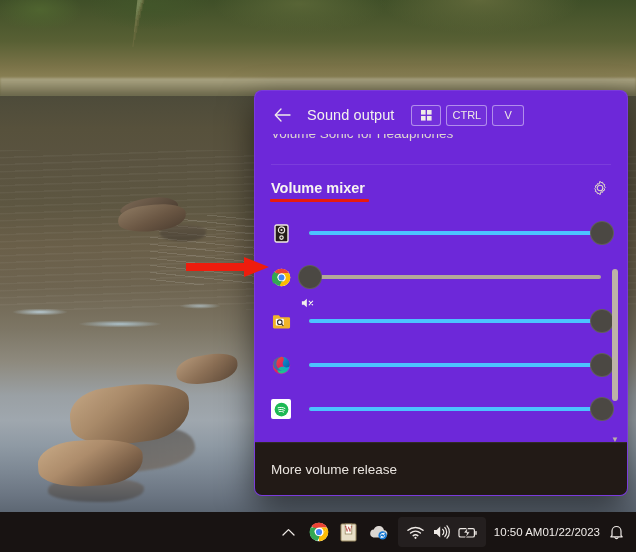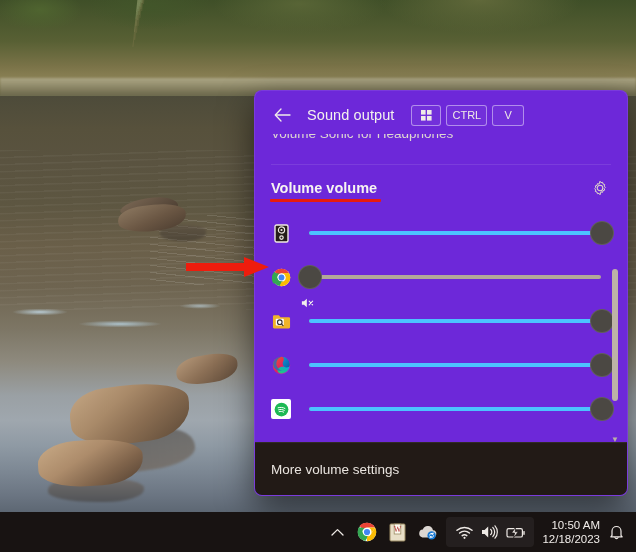--- a/index.html
+++ b/index.html
@@ -203,21 +203,21 @@
     padding-right:8px;gap:0;
   }
   .tb-item{
     width:30px;height:30px;display:flex;align-items:center;justify-content:center;cursor:pointer;
   }
   #tray-group{
     display:flex;align-items:center;gap:2px;height:30px;padding:0 6px;margin-left:4px;
     background:rgba(255,255,255,.055);border-radius:4px;
   }
   #tb-clock{
-    display:flex;flex-direction:column;align-items:flex-end;justify-content:center;
+    display:flex;flex-direction:row;align-items:flex-end;justify-content:center;
     margin-left:8px;margin-right:4px;line-height:1.25;color:#f0ece9;font-size:11.5px;cursor:pointer;
   }
   #tb-bell{width:24px;height:30px;display:flex;align-items:center;justify-content:center;cursor:pointer;}
   .ico{display:block;}
 </style>
 </head>
 <body>
 
 <div id="wallpaper">
   <div class="wp-layer wp-sky"></div>
@@ -263,21 +263,21 @@
   </div>
 
   <div id="clipped-row">
     <span>Volume Sonic for Headphones</span>
   </div>
 
   <div id="divider"></div>
 
   <div id="mixer-head">
     <div id="mixer-title-wrap">
-      <span id="mixer-title">Volume volume</span>
+      <span id="mixer-title">Volume mixer</span>
       <span id="mixer-underline"></span>
     </div>
     <div id="gear-btn">
       <svg class="ico" width="16" height="16" viewBox="0 0 16 16" fill="none" aria-hidden="true">
         <path d="M8 5.2a2.8 2.8 0 1 0 0 5.6 2.8 2.8 0 0 0 0-5.6z" stroke="#ded5ca" stroke-width="1.1"></path>
         <path d="M8 1.2l.9 1.5 1.7-.4.4 1.7 1.7.5-.5 1.6 1.2 1.2-1.2 1.2.5 1.6-1.7.5-.4 1.7-1.7-.4L8 14.8l-.9-1.5-1.7.4-.4-1.7-1.7-.5.5-1.6L2.6 8.7 3.8 7.5l-.5-1.6 1.7-.5.4-1.7 1.7.4L8 1.2z" stroke="#ded5ca" stroke-width="1"></path>
       </svg>
     </div>
   </div>
 
@@ -389,21 +389,21 @@
     </div>
 
     <div id="vscroll">
 
       <div id="sb-thumb"></div>
       <div class="sb-arrow sb-down">▼</div>
     </div>
   </div>
 
   <div id="panel-footer">
-    <span id="more-settings">More volume settings</span>
+    <span id="more-settings">More volume release</span>
   </div>
 </div>
 
 <div id="red-arrow">
   <svg width="84" height="24" viewBox="0 0 84 24" aria-hidden="true">
     <path d="M0 8 H58 V2 L83 12 L58 22 V16 H0 Z" fill="#ee1c0d"></path>
   </svg>
 </div>
 
 <div id="taskbar">
@@ -462,21 +462,21 @@
       <svg class="ico" width="20" height="13" viewBox="0 0 20 13" fill="none" aria-hidden="true">
         <rect x="1" y="2.6" width="15.4" height="8.4" rx="1.6" stroke="#efeae6" stroke-width="1.2"></rect>
         <path d="M18 5.6v2.6" stroke="#efeae6" stroke-width="1.4" stroke-linecap="round"></path>
         <path d="M9.6 1.2 5.6 7h3l-1 4.8 4.6-6h-3z" fill="#efeae6" stroke="#181312" stroke-width=".7"></path>
       </svg>
     </div>
   </div>
 
   <div id="tb-clock">
     <span>10:50 AM</span>
-    <span>12/18/2023</span>
+    <span>01/22/2023</span>
   </div>
 
   <div id="tb-bell">
     <svg class="ico" width="15" height="16" viewBox="0 0 15 16" fill="none" aria-hidden="true">
       <path d="M3 11.4V7a4.5 4.5 0 0 1 9 0v4.4l1.2 1.4H1.8z" stroke="#efeae6" stroke-width="1.2" stroke-linejoin="round"></path>
       <path d="M6 13.6a1.6 1.6 0 0 0 3 0" stroke="#efeae6" stroke-width="1.2" stroke-linecap="round"></path>
     </svg>
   </div>
 </div>
 

